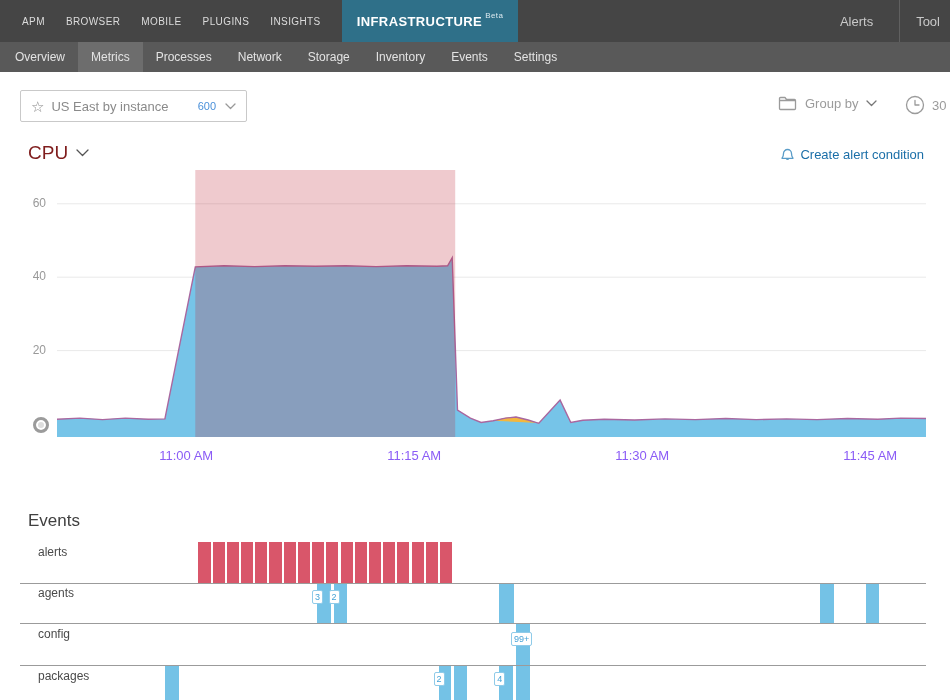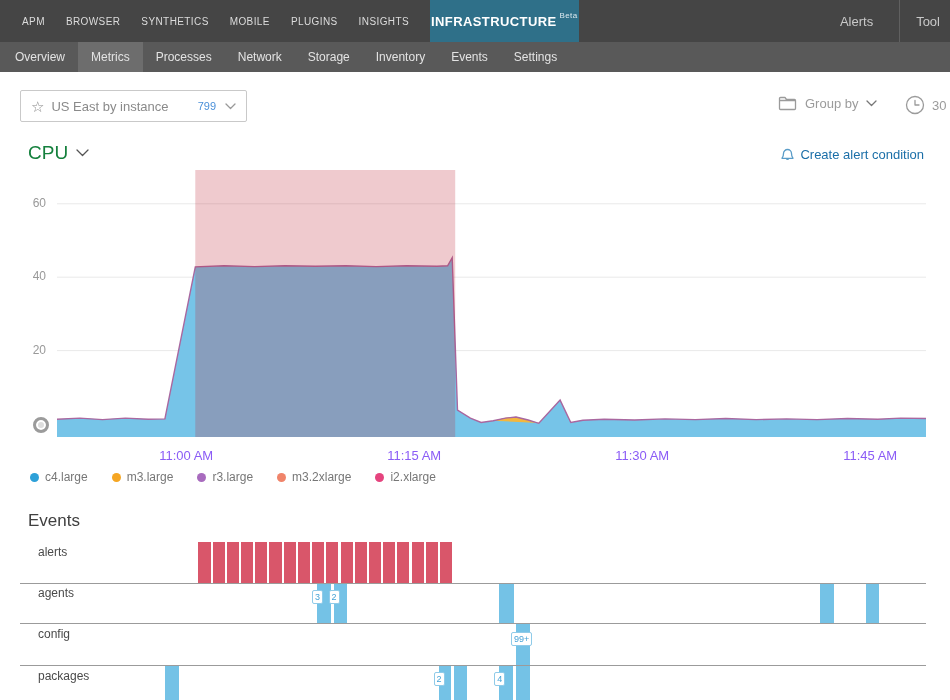--- a/index.html
+++ b/index.html
@@ -5,21 +5,21 @@
   html,body{margin:0;padding:0;background:#fff;}
   .page{position:relative;width:950px;height:700px;overflow:hidden;background:#fff;
         font-family:"Liberation Sans",sans-serif;-webkit-font-smoothing:antialiased;}
   
   .topnav{position:absolute;left:0;top:0;width:950px;height:42px;background:#454545;
           display:flex;align-items:stretch;}
   .topnav-item{color:#dcdcdc;font-size:10px;letter-spacing:.4px;display:flex;align-items:center;
                margin-left:21px;cursor:pointer;white-space:nowrap;}
   .topnav-item:first-child{margin-left:22px;}
   .infra-tab{background:#2f7089;color:#fff;font-weight:bold;font-size:13px;letter-spacing:.4px;
-             padding:0 1px;margin-left:21px;display:flex;align-items:center;cursor:pointer;}
+             padding:0 15px;margin-left:21px;display:flex;align-items:center;cursor:pointer;}
   .beta{font-size:8px;font-weight:normal;color:#dce9ef;transform:translateY(-6px);margin-left:3px;}
   .topnav-right{margin-left:auto;display:flex;align-items:stretch;}
   .tn-alerts{color:#c9c9c9;font-size:13px;display:flex;align-items:center;padding:0 26px 0 20px;cursor:pointer;}
   .tn-tools{color:#c9c9c9;font-size:13px;display:flex;align-items:center;padding:0 10px 0 16px;
             border-left:1px solid #606060;cursor:pointer;}
   
   .subnav{position:absolute;left:0;top:42px;width:950px;height:30px;background:#595959;
           display:flex;align-items:stretch;padding-left:2px;}
   .subnav-item{color:#e3e3e3;font-size:12px;line-height:30px;padding:0 13px;cursor:pointer;white-space:nowrap;}
   .subnav-item.active{background:#6d6d6d;}
@@ -28,21 +28,21 @@
               border-radius:2px;box-sizing:border-box;display:flex;align-items:center;padding:0 10px;
               background:#fff;cursor:pointer;}
   .star{font-size:15px;color:#8a8a8a;margin-right:7px;line-height:1;}
   .filter-name{font-size:13px;color:#8a8a8a;flex:1;}
   .filter-count{font-size:11px;color:#4a90d9;margin-right:9px;}
   .groupby{position:absolute;left:778px;top:96px;display:flex;align-items:center;gap:8px;
            color:#9b9b9b;font-size:13px;cursor:pointer;}
   .timesel{position:absolute;left:905px;top:95px;display:flex;align-items:center;gap:7px;
            color:#9b9b9b;font-size:13px;cursor:pointer;width:70px;}
   
-  .cpu-title{position:absolute;left:28px;top:142px;font-size:19px;color:#15803d;
+  .cpu-title{position:absolute;left:28px;top:142px;font-size:19px;color:#7f1d1d;
              display:flex;align-items:center;gap:8px;cursor:pointer;}
   .create-alert{position:absolute;right:26px;top:147px;color:#1b6fa8;font-size:13px;
                 display:flex;align-items:center;gap:6px;cursor:pointer;}
   
   .chart-svg{position:absolute;left:20px;top:170px;}
   .ytick{position:absolute;left:18px;width:28px;text-align:right;font-size:12px;color:#999;}
   .xtick{position:absolute;top:448px;width:90px;text-align:center;font-size:13px;color:#8b5cf6;}
   .drag-handle{position:absolute;left:33px;top:417px;width:10px;height:10px;border-radius:50%;
                background:#ddd;border:3px solid #9b9b9b;box-shadow:inset 0 0 0 2px #fff;cursor:ew-resize;}
   .legend{position:absolute;left:30px;top:470px;display:flex;align-items:center;gap:24px;}
@@ -75,21 +75,20 @@
   svg .icon-stroke{fill:none;stroke:currentColor;stroke-width:1.3;stroke-linecap:round;stroke-linejoin:round;}
 </style>
 </head>
 <body>
 
 <div class="page">
 
   <div class="topnav">
     <div class="topnav-item">APM</div>
     <div class="topnav-item">BROWSER</div>
-    <div class="topnav-item">SYNTHETICS</div>
     <div class="topnav-item">MOBILE</div>
     <div class="topnav-item">PLUGINS</div>
     <div class="topnav-item">INSIGHTS</div>
     <div class="infra-tab">
       <span>INFRASTRUCTURE</span>
       <span class="beta">Beta</span>
     </div>
     <div class="topnav-right">
       <div class="tn-alerts">Alerts</div>
       <div class="tn-tools">Tool</div>
@@ -103,21 +102,21 @@
     <div class="subnav-item">Network</div>
     <div class="subnav-item">Storage</div>
     <div class="subnav-item">Inventory</div>
     <div class="subnav-item">Events</div>
     <div class="subnav-item">Settings</div>
   </div>
 
   <div class="filter-box">
     <span class="star">☆</span>
     <span class="filter-name">US East by instance</span>
-    <span class="filter-count">799</span>
+    <span class="filter-count">600</span>
     <svg width="11" height="7" viewBox="0 0 11 7" style="color:#999;">
         <path class="icon-stroke" d="M1 1 L5.5 5.5 L10 1"></path>
       </svg>
   </div>
 
   <div class="groupby">
     <svg width="19" height="15" viewBox="0 0 19 15">
         <path class="icon-stroke" d="M1.5 4.5 V2.5 a1 1 0 0 1 1-1 H7 l1.5 2 H16.5 a1 1 0 0 1 1 1 V12.5 a1 1 0 0 1 -1 1 H2.5 a1 1 0 0 1 -1-1 Z M1.5 4.5 H17.5"></path>
       </svg>
     <span>Group by</span>
@@ -161,42 +160,20 @@
   <div id="tick-layer">
       <div class="ytick" style="top: 342.6px;">20</div>
       <div class="ytick" style="top: 269.2px;">40</div>
       <div class="ytick" style="top: 195.8px;">60</div>
       <div class="xtick" style="left: 141.2px;">11:00 AM</div>
       <div class="xtick" style="left: 369.2px;">11:15 AM</div>
       <div class="xtick" style="left: 597.2px;">11:30 AM</div>
       <div class="xtick" style="left: 825.2px;">11:45 AM</div>
     </div>
 
-  <div class="legend">
-    <div class="legend-item">
-      <span class="legend-dot" style="background: rgb(45, 160, 216);"></span>
-      <span class="legend-label">c4.large</span>
-    </div>
-    <div class="legend-item">
-      <span class="legend-dot" style="background: rgb(245, 166, 35);"></span>
-      <span class="legend-label">m3.large</span>
-    </div>
-    <div class="legend-item">
-      <span class="legend-dot" style="background: rgb(168, 107, 190);"></span>
-      <span class="legend-label">r3.large</span>
-    </div>
-    <div class="legend-item">
-      <span class="legend-dot" style="background: rgb(240, 132, 106);"></span>
-      <span class="legend-label">m3.2xlarge</span>
-    </div>
-    <div class="legend-item">
-      <span class="legend-dot" style="background: rgb(229, 68, 126);"></span>
-      <span class="legend-label">i2.xlarge</span>
-    </div>
-  </div>
 
   <div class="events-title">Events</div>
   <div class="events">
     <div class="ev-row row-0">
       <span class="ev-label">alerts</span>
     <div class="ev-bar" style="left: 178.4px; width: 12.2px; background: rgb(217, 86, 106);"></div>
         <div class="ev-bar" style="left: 192.6px; width: 12.2px; background: rgb(217, 86, 106);"></div>
         <div class="ev-bar" style="left: 206.8px; width: 12.2px; background: rgb(217, 86, 106);"></div>
         <div class="ev-bar" style="left: 221px; width: 12.2px; background: rgb(217, 86, 106);"></div>
         <div class="ev-bar" style="left: 235.2px; width: 12.2px; background: rgb(217, 86, 106);"></div>

